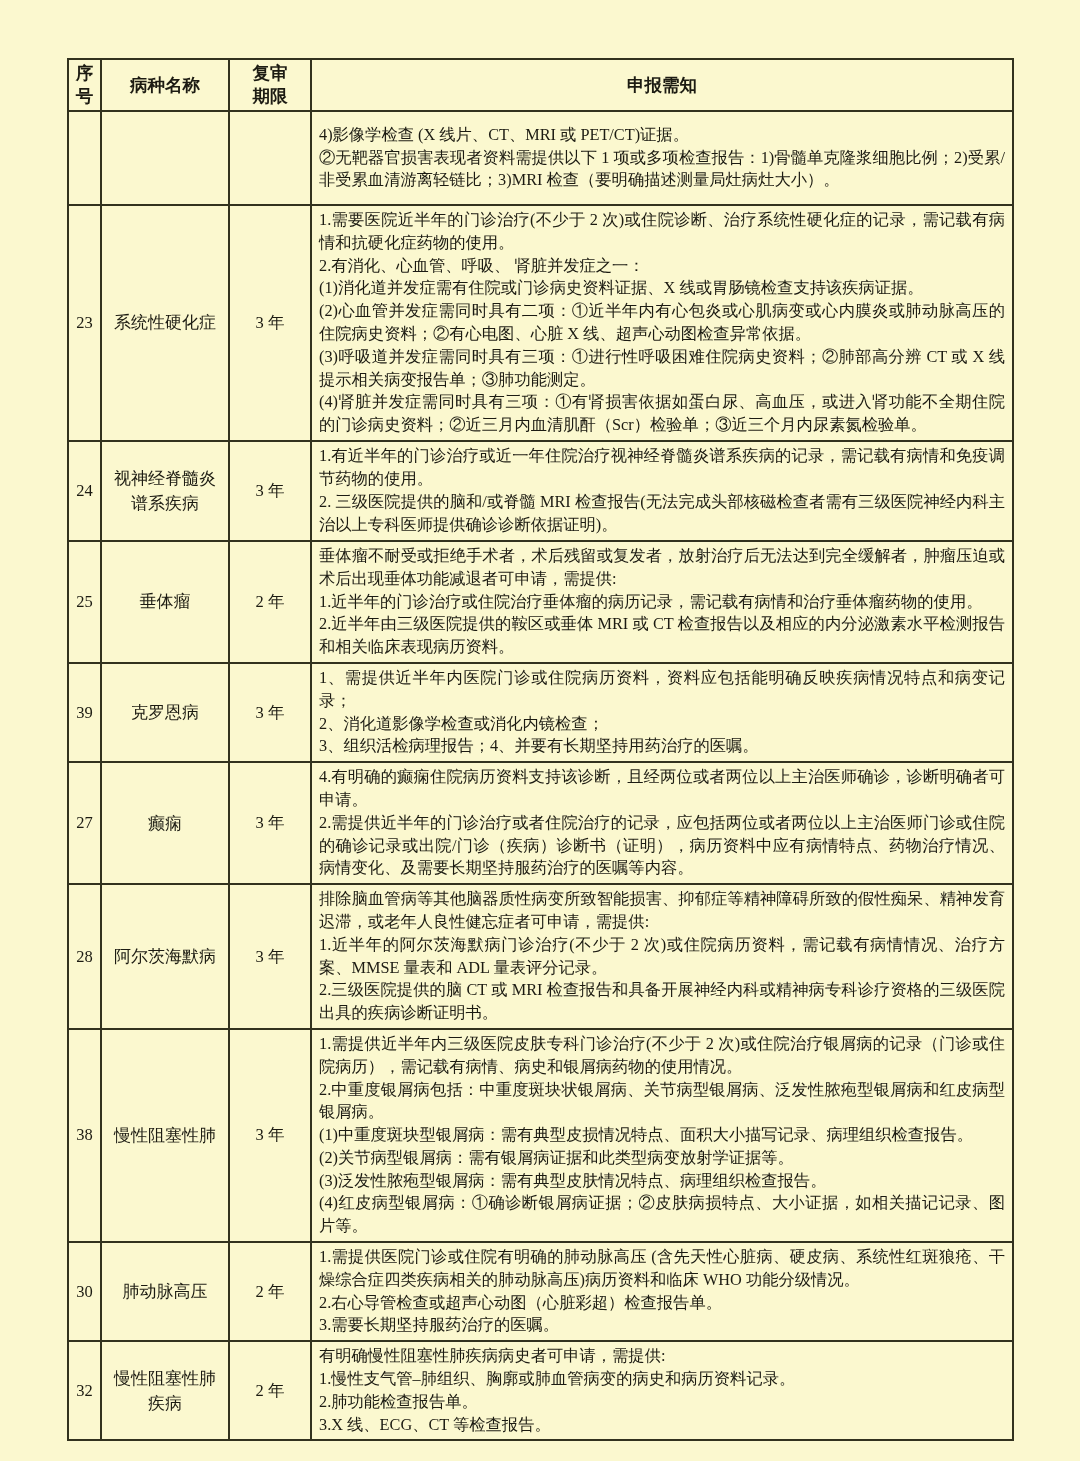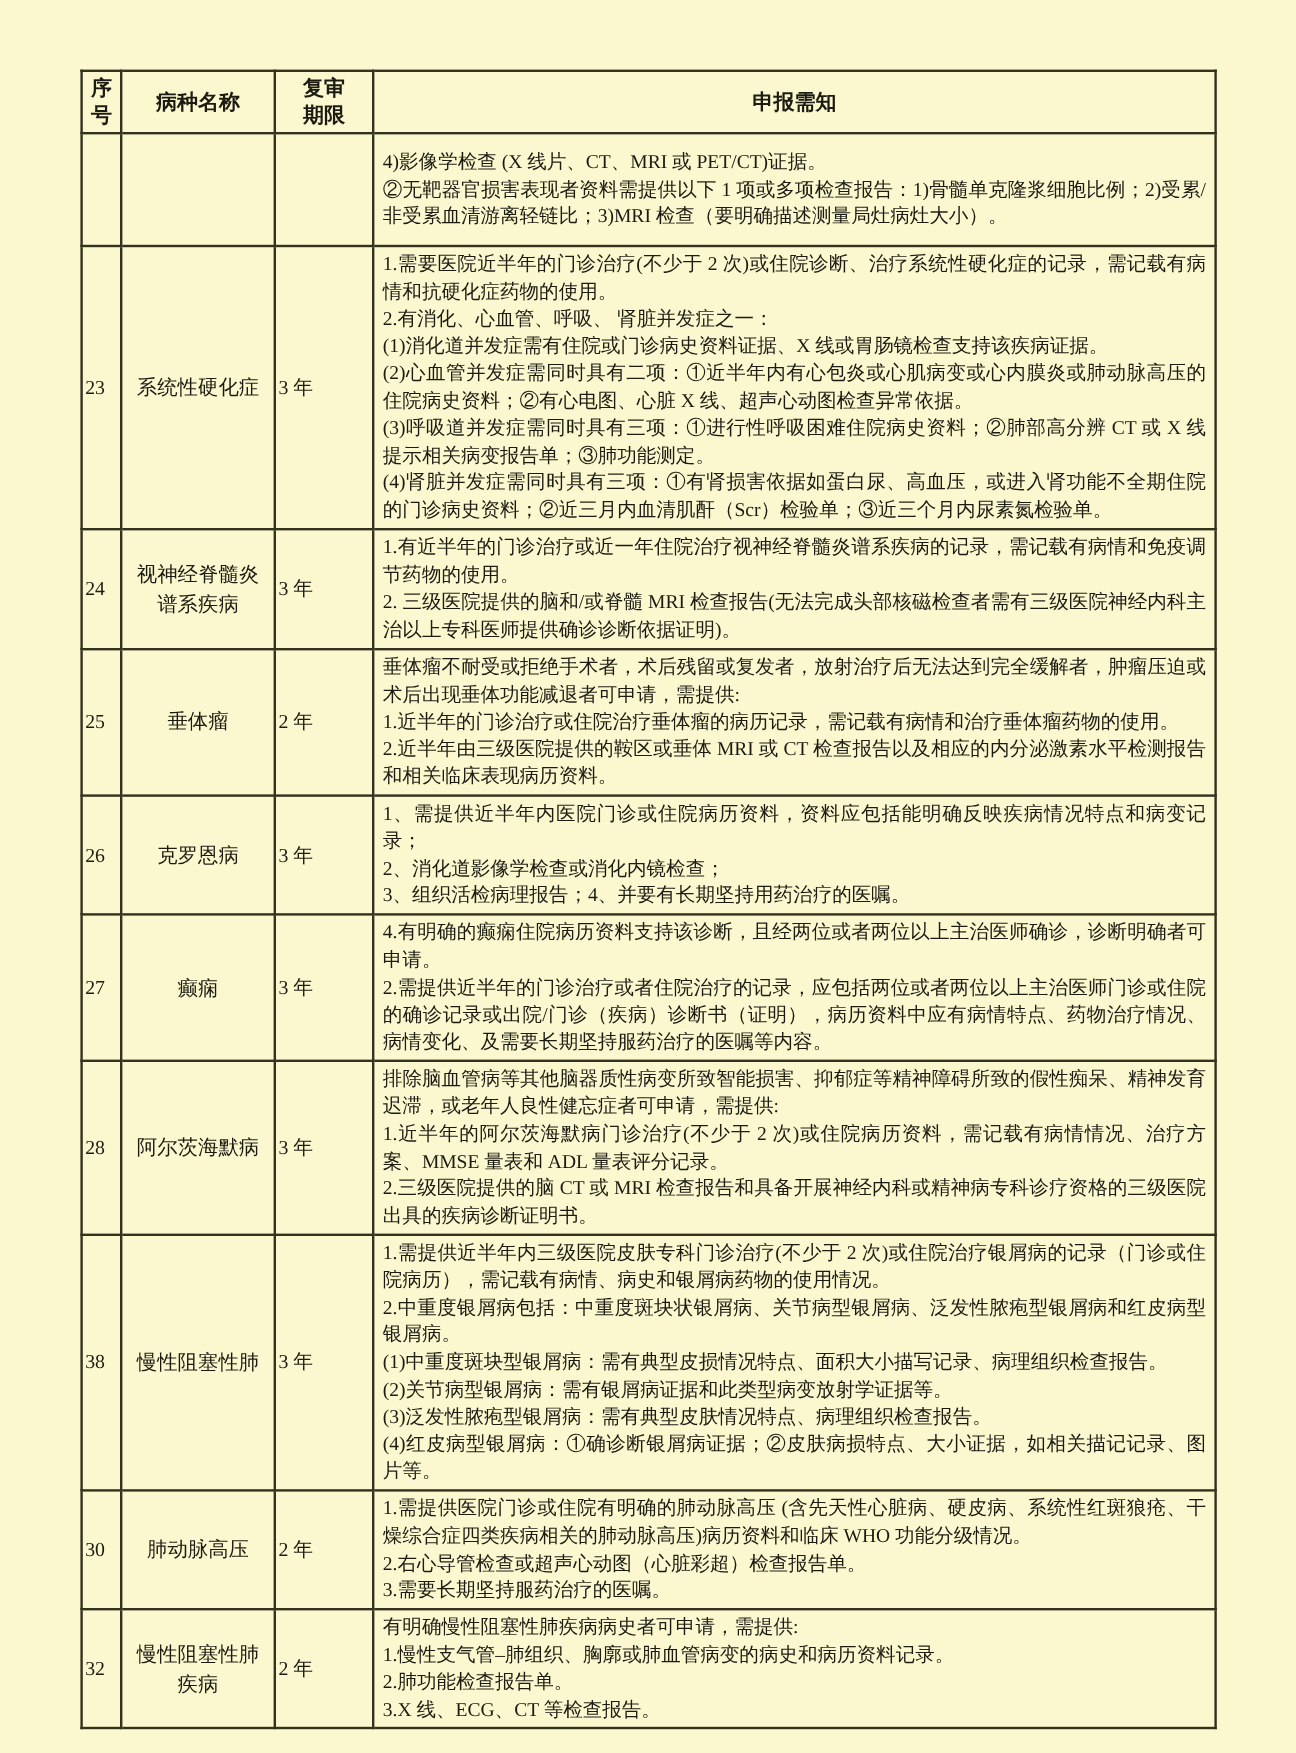--- a/index.html
+++ b/index.html
@@ -28,33 +28,34 @@
   }
   th.hdr {
     font-size: 17.5px;
     font-weight: bold;
     text-align: center;
     line-height: 23px;
     white-space: pre-wrap;
     padding: 2px;
   }
   td.c-no {
+    text-align: center;
     font-size: 16.5px;
     padding: 2px;
   }
   td.c-name {
     text-align: center;
     font-size: 17px;
     line-height: 25px;
     white-space: pre-wrap;
     padding: 2px;
     margin-top: 24px;
   }
   td.c-period {
-    text-align: left;
+    text-align: center;
     font-size: 16.5px;
     padding: 2px;
   }
   td.c-notes {
     text-align: justify;
     font-size: 16.3px;
     line-height: 22.8px;
     white-space: pre-wrap;
     padding: 3px 7px;
     vertical-align: middle;
@@ -108,21 +109,21 @@
     </tr>
     <tr style="height:114px">
       <td class="c-no">25</td>
       <td class="c-name">垂体瘤</td>
       <td class="c-period">2 年</td>
       <td class="c-notes">垂体瘤不耐受或拒绝手术者，术后残留或复发者，放射治疗后无法达到完全缓解者，肿瘤压迫或术后出现垂体功能减退者可申请，需提供:
 1.近半年的门诊治疗或住院治疗垂体瘤的病历记录，需记载有病情和治疗垂体瘤药物的使用。
 2.近半年由三级医院提供的鞍区或垂体 MRI 或 CT 检查报告以及相应的内分泌激素水平检测报告和相关临床表现病历资料。</td>
     </tr>
     <tr style="height:73px">
-      <td class="c-no">26</td>
+      <td class="c-no">39</td>
       <td class="c-name">克罗恩病</td>
       <td class="c-period">3 年</td>
       <td class="c-notes">1、需提供近半年内医院门诊或住院病历资料，资料应包括能明确反映疾病情况特点和病变记录；
 2、消化道影像学检查或消化内镜检查；
 3、组织活检病理报告；4、并要有长期坚持用药治疗的医嘱。</td>
     </tr>
     <tr style="height:115px">
       <td class="c-no">27</td>
       <td class="c-name">癫痫</td>
       <td class="c-period">3 年</td>

